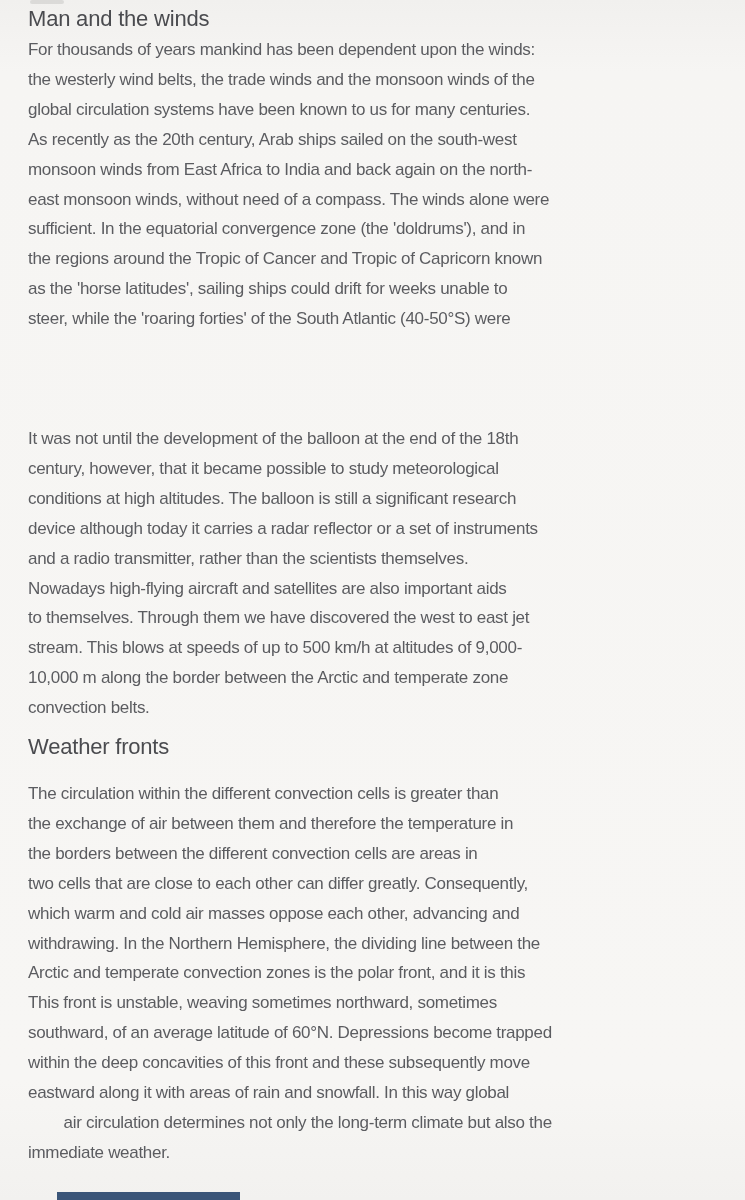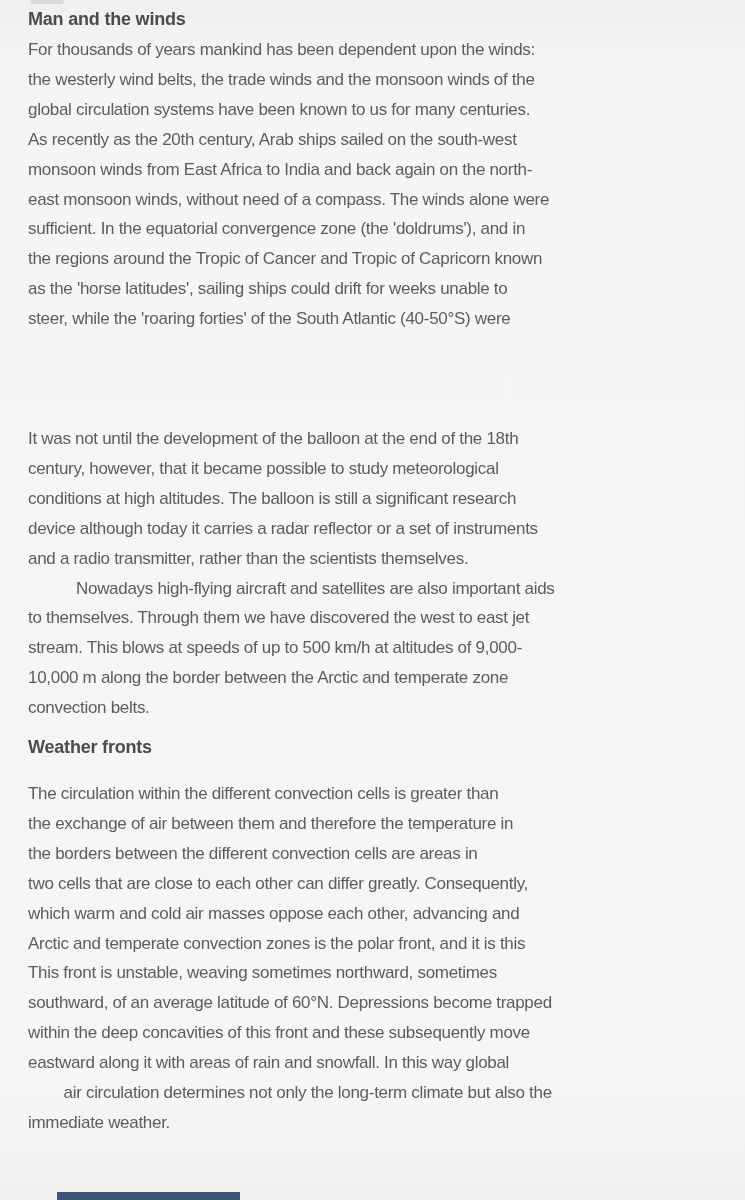--- a/index.html
+++ b/index.html
@@ -6,21 +6,21 @@
   .page{
     position:relative;
     width:745px;height:1200px;
     margin:0 auto;
     background:linear-gradient(180deg,#f1f0ee 0%,#f6f5f3 6%,#f7f6f4 90%,#f2f1ef 100%);
     font-family:"Liberation Sans",sans-serif;
     overflow:hidden;
   }
   .heading{
     position:absolute;left:28px;
-    font-size:18px;font-weight:700;
+    font-size:22px;font-weight:400;
     letter-spacing:-0.2px;white-space:nowrap;
     line-height:26px;
   }
   .para{position:absolute;left:28px;}
   .line{
     font-size:17px;line-height:29.9px;
     letter-spacing:-0.3px;white-space:nowrap;
     font-weight:400;
   }
   .scan-artifact{
@@ -50,33 +50,34 @@
       <div class="line" style="color: rgb(91, 92, 96);">the regions around the Tropic of Cancer and Tropic of Capricorn known</div>
       <div class="line" style="color: rgb(91, 92, 96);">as the 'horse latitudes', sailing ships could drift for weeks unable to</div>
       <div class="line" style="color: rgb(91, 92, 96);">steer, while the 'roaring forties' of the South Atlantic (40-50°S) were</div>
     </div>
     <div class="para" style="top: 424px;">
       <div class="line" style="color: rgb(91, 92, 96);">It was not until the development of the balloon at the end of the 18th</div>
       <div class="line" style="color: rgb(91, 92, 96);">century, however, that it became possible to study meteorological</div>
       <div class="line" style="color: rgb(91, 92, 96);">conditions at high altitudes. The balloon is still a significant research</div>
       <div class="line" style="color: rgb(91, 92, 96);">device although today it carries a radar reflector or a set of instruments</div>
       <div class="line" style="color: rgb(91, 92, 96);">and a radio transmitter, rather than the scientists themselves.</div>
-      <div class="line" style="color: rgb(91, 92, 96); margin-left: 48px;">Nowadays high-flying aircraft and satellites are also important aids</div>
+      <div class="line" style="color: rgb(91, 92, 96);">Nowadays high-flying aircraft and satellites are also important aids</div>
       <div class="line" style="color: rgb(91, 92, 96);">to themselves. Through them we have discovered the west to east jet</div>
       <div class="line" style="color: rgb(91, 92, 96);">stream. This blows at speeds of up to 500 km/h at altitudes of 9,000-</div>
       <div class="line" style="color: rgb(91, 92, 96);">10,000 m along the border between the Arctic and temperate zone</div>
       <div class="line" style="color: rgb(91, 92, 96);">convection belts.</div>
     </div>
     <div class="heading" style="top: 734px; color: rgb(74, 75, 79);">Weather fronts</div>
     <div class="para" style="top: 779px;">
       <div class="line" style="color: rgb(91, 92, 96);">The circulation within the different convection cells is greater than</div>
       <div class="line" style="color: rgb(91, 92, 96);">the exchange of air between them and therefore the temperature in</div>
       <div class="line" style="color: rgb(91, 92, 96);">the borders between the different convection cells are areas in</div>
       <div class="line" style="color: rgb(91, 92, 96);">two cells that are close to each other can differ greatly. Consequently,</div>
       <div class="line" style="color: rgb(91, 92, 96);">which warm and cold air masses oppose each other, advancing and</div>
+      <div class="line" style="color: rgb(91, 92, 96);">withdrawing. In the Northern Hemisphere, the dividing line between the</div>
       <div class="line" style="color: rgb(91, 92, 96);">Arctic and temperate convection zones is the polar front, and it is this</div>
       <div class="line" style="color: rgb(91, 92, 96);">This front is unstable, weaving sometimes northward, sometimes</div>
       <div class="line" style="color: rgb(91, 92, 96);">southward, of an average latitude of 60°N. Depressions become trapped</div>
       <div class="line" style="color: rgb(91, 92, 96);">within the deep concavities of this front and these subsequently move</div>
       <div class="line" style="color: rgb(91, 92, 96);">eastward along it with areas of rain and snowfall. In this way global</div>
       <div class="line" style="color: rgb(91, 92, 96); text-align: right;">air circulation determines not only the long-term climate but also the</div>
       <div class="line" style="color: rgb(91, 92, 96);">immediate weather.</div>
     </div>
   </div>
 

